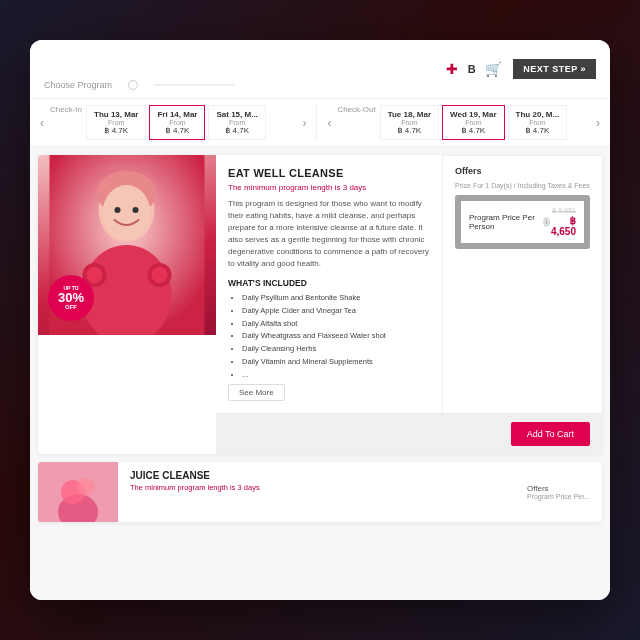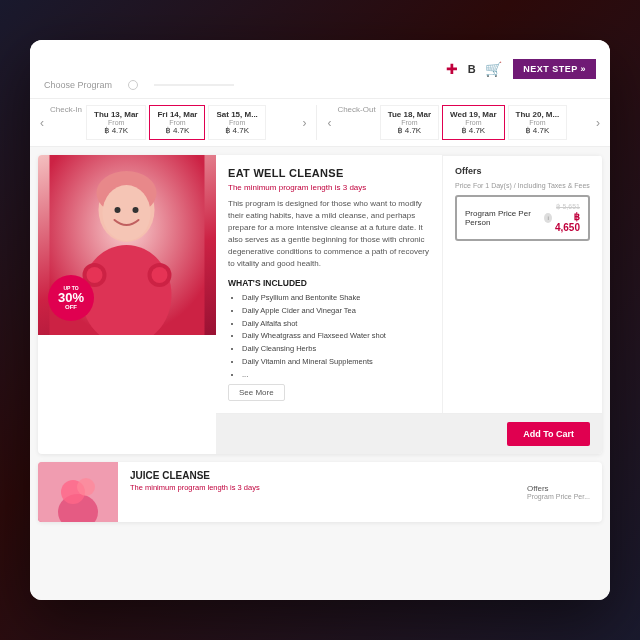--- a/index.html
+++ b/index.html
@@ -66,21 +66,21 @@
     .lang-badge {
       font-size: 11px;
       font-weight: bold;
       color: #333;
     }
     .cart-icon {
       font-size: 14px;
       color: #555;
     }
     .next-step-btn {
-      background: #701a75;
+      background: #404040;
       color: #fff;
       font-size: 9px;
       font-weight: bold;
       padding: 5px 10px;
       border: none;
       cursor: pointer;
       letter-spacing: 0.5px;
     }
     
     .date-section {
@@ -260,21 +260,21 @@
     .offers-sub {
       font-size: 7px;
       color: #999;
       margin-bottom: 6px;
     }
     .offer-row {
       display: flex;
       align-items: center;
       justify-content: space-between;
       padding: 6px 8px;
-      border: 2px solid #a3a3a3;
+      border: 6px solid #a3a3a3;
       border-radius: 3px;
       margin-bottom: 4px;
     }
     .offer-label {
       font-size: 8px;
       color: #333;
       display: flex;
       align-items: center;
       gap: 4px;
     }
@@ -307,21 +307,21 @@
       display: flex;
       justify-content: flex-end;
       border-top: 1px solid #eee;
     }
     .add-to-cart-btn {
       background: #e00050;
       color: #fff;
       border: none;
       padding: 7px 16px;
       font-size: 9px;
-      font-weight: bold;
+      font-weight: normal;
       cursor: pointer;
       border-radius: 2px;
     }
     
     .program-card-preview {
       background: #fff;
       margin: 8px;
       margin-top: 0;
       border-radius: 4px;
       overflow: hidden;

